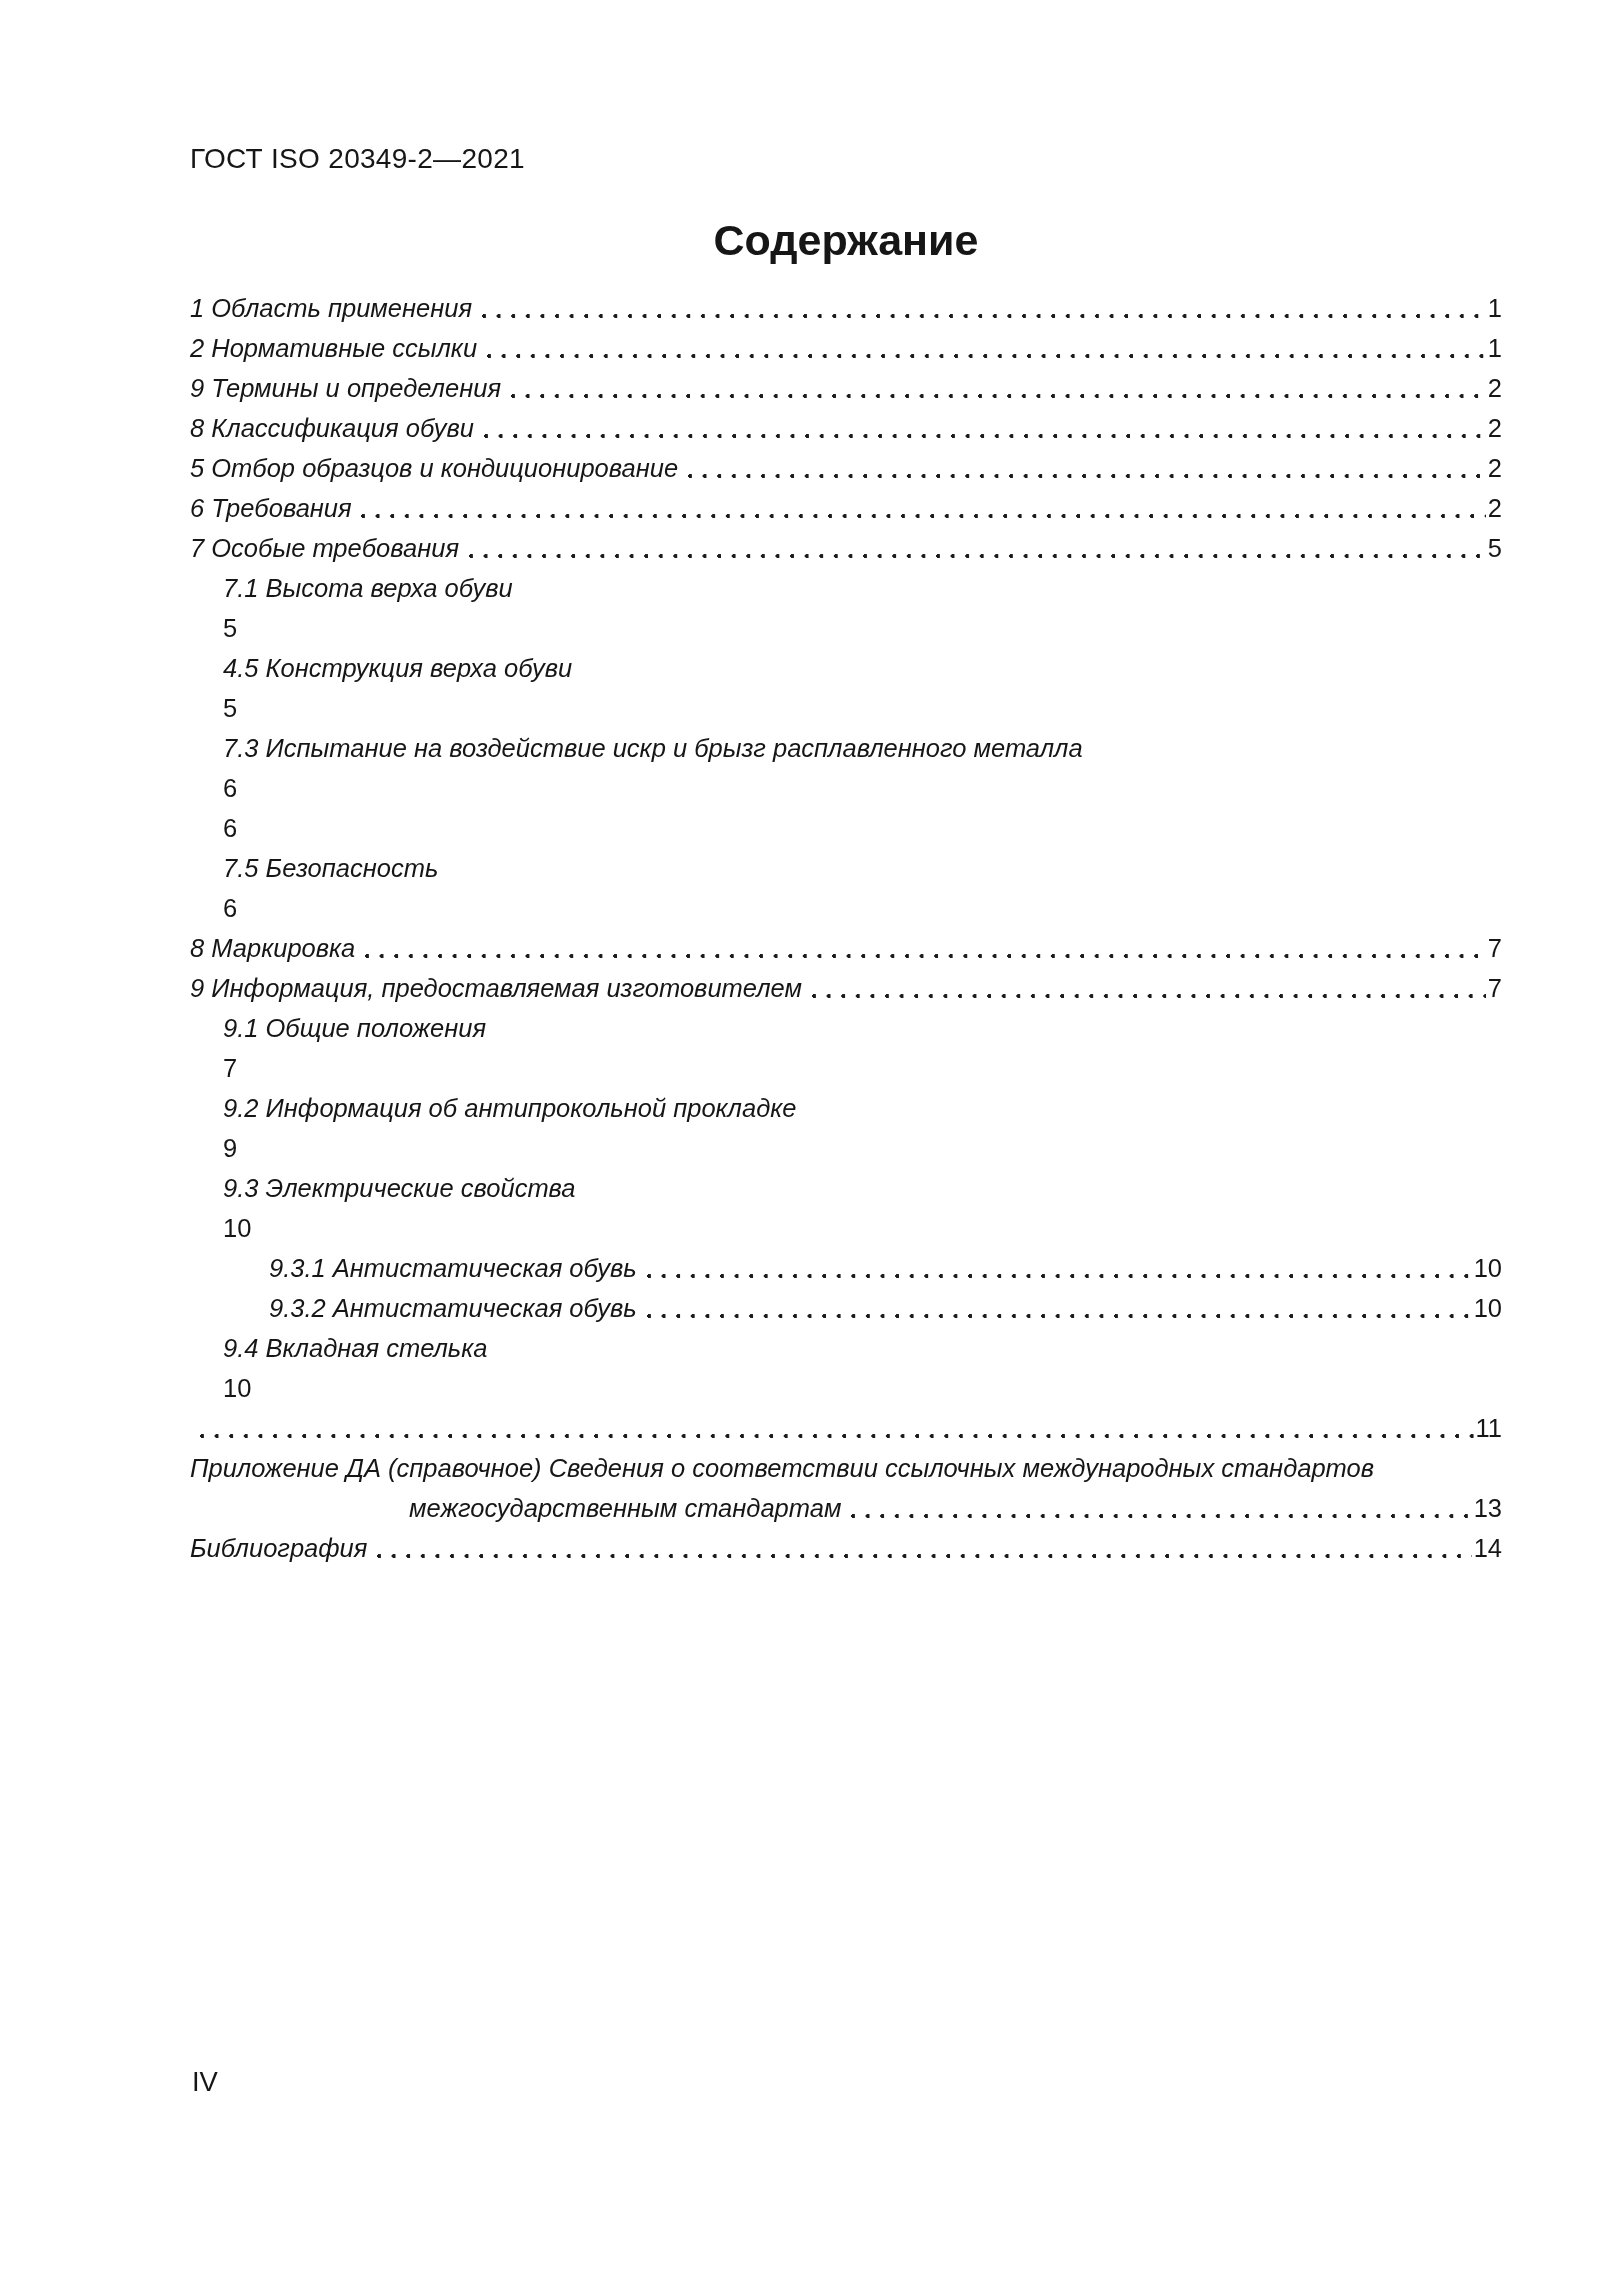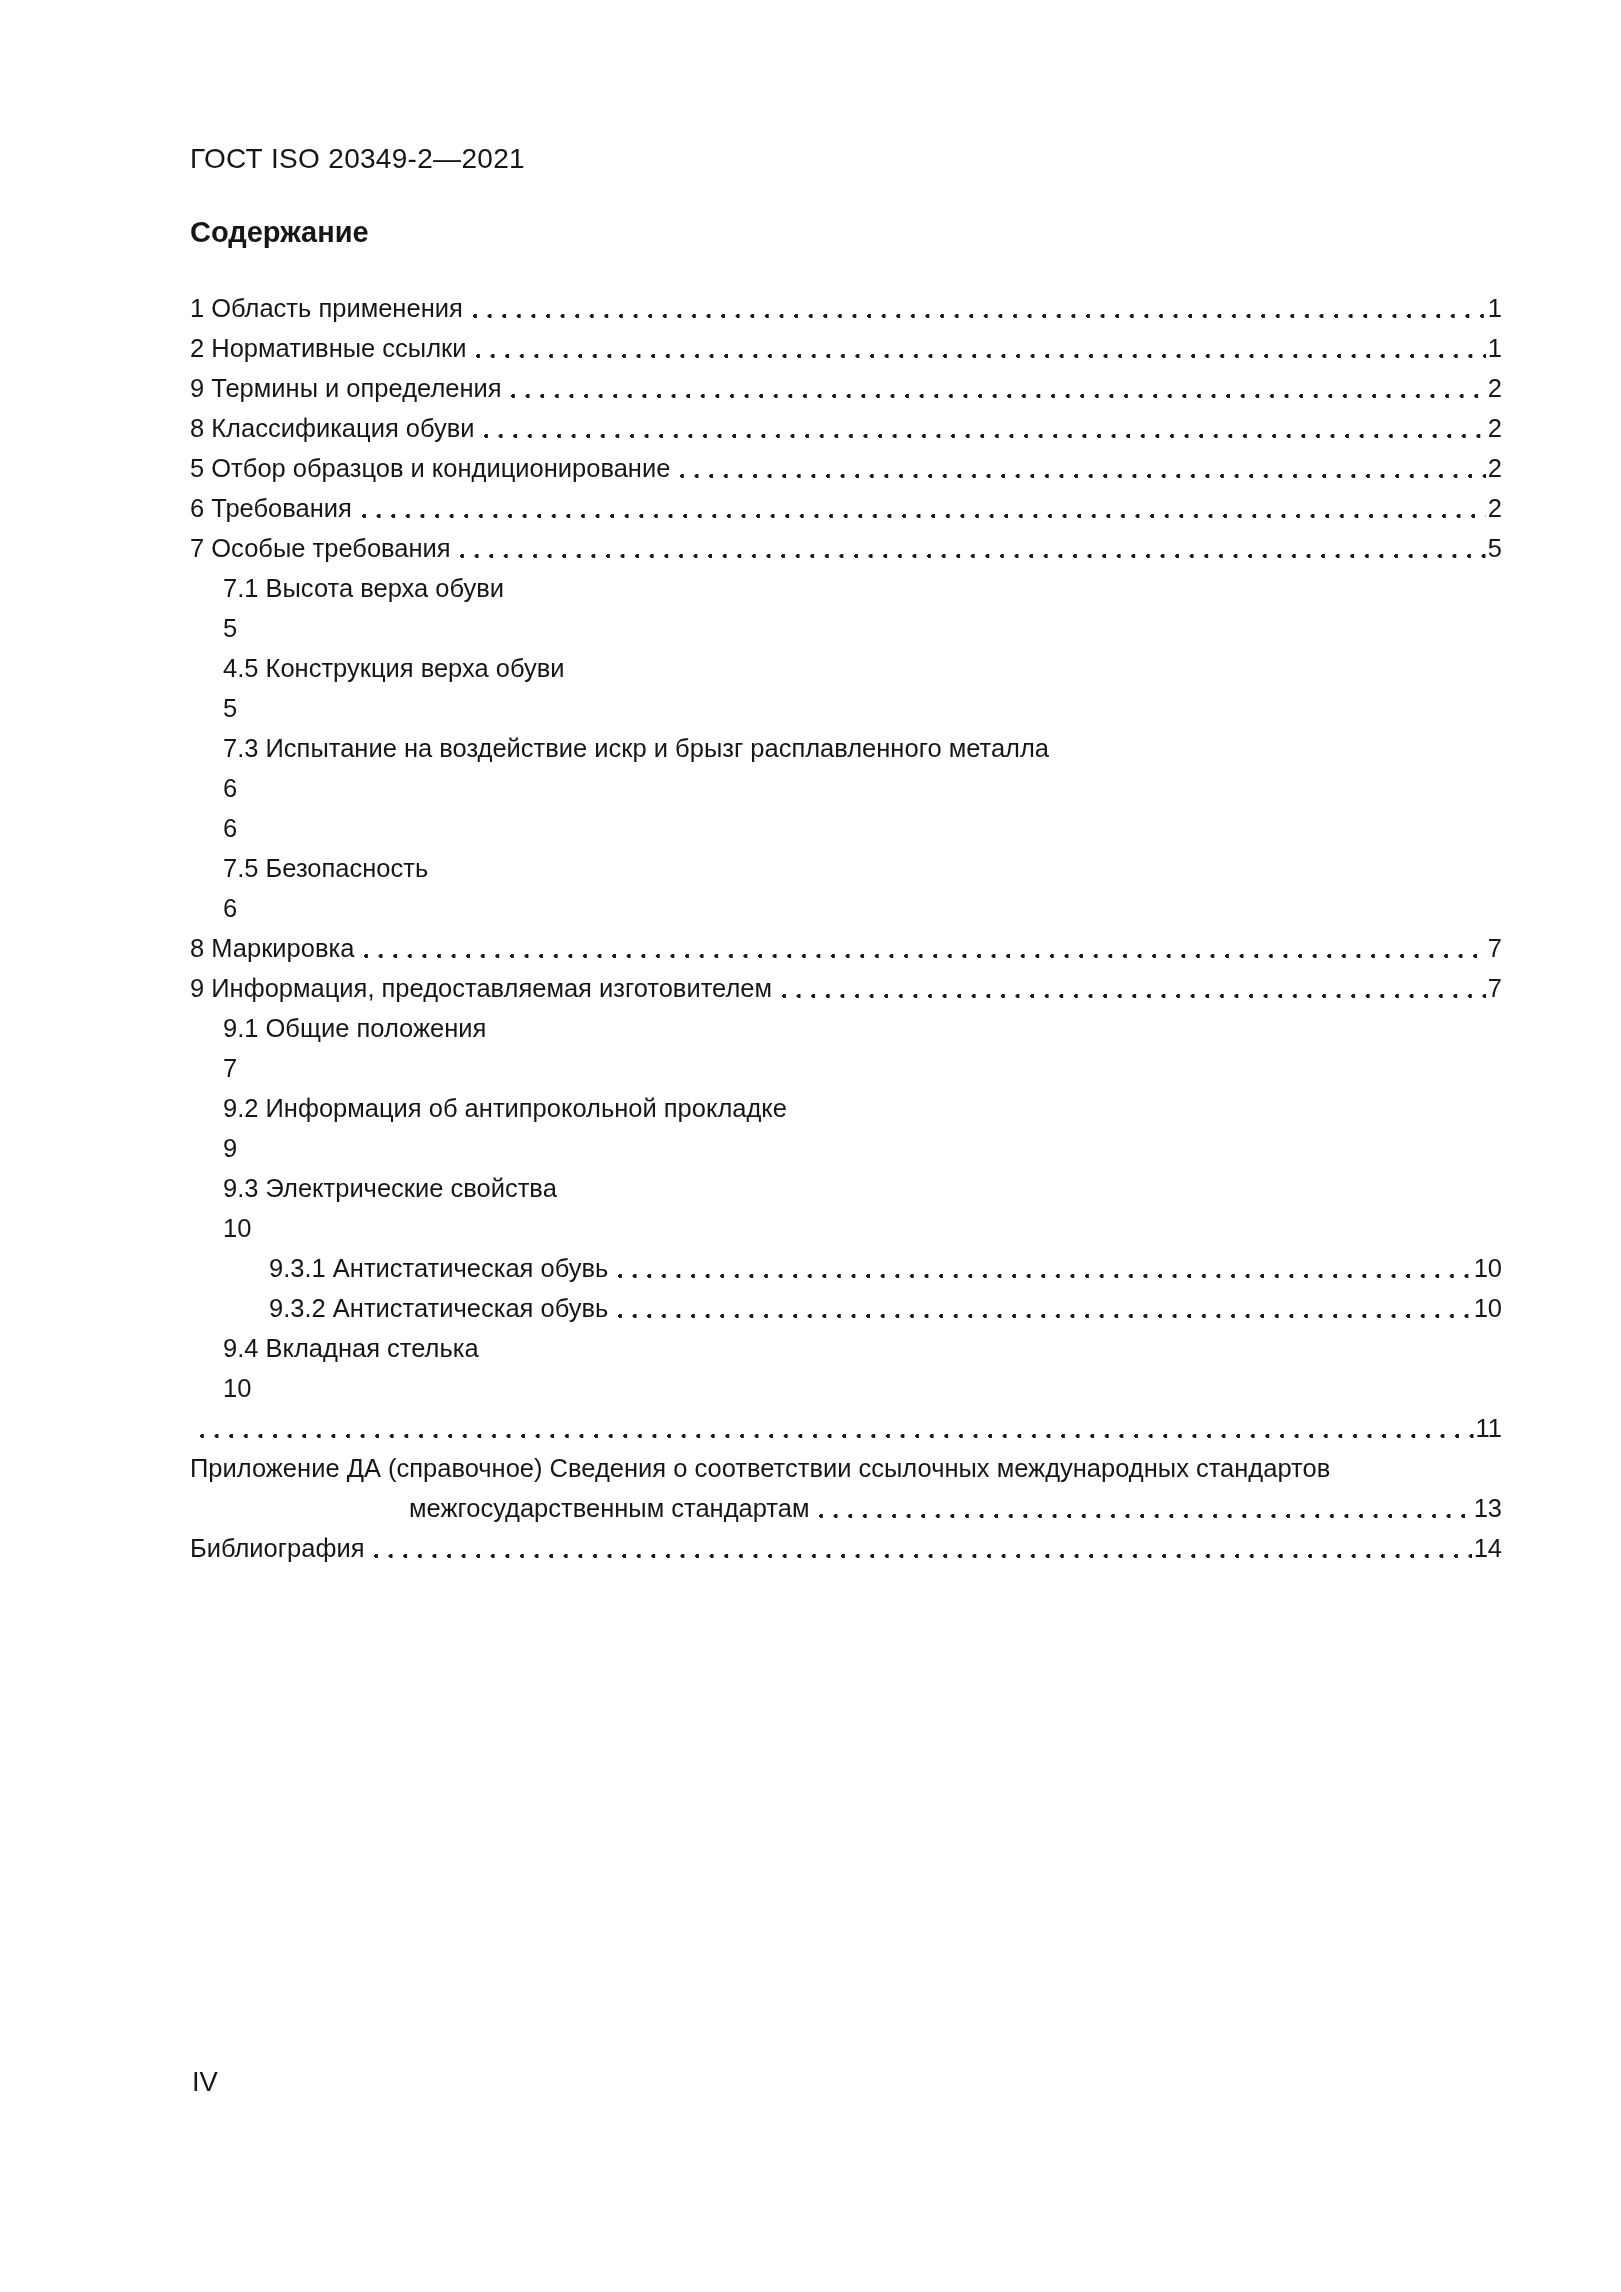--- a/index.html
+++ b/index.html
@@ -22,38 +22,40 @@
     font-size: 28px;
     font-weight: normal;
     letter-spacing: 0.3px;
     white-space: nowrap;
   }
   .doc-title {
     position: absolute;
     left: 190px;
     top: 216px;
     width: 1312px;
-    font-size: 29px;
+    text-align: center;
+    font-size: 43px;
     font-weight: bold;
   }
   .toc {
     position: absolute;
     left: 190px;
     top: 288px;
     width: 1312px;
   }
   .toc-row {
     display: flex;
     align-items: stretch;
     line-height: 40px;
     font-size: 25.5px;
     white-space: nowrap;
   }
   .toc-row .label {
     flex: 0 0 auto;
+    font-style: italic;
   }
   .toc-row .dots {
     flex: 1 1 auto;
     margin-left: 7.8px;
     margin-right: 2px;
     background-image: radial-gradient(circle at 2.2px 6.9px, #1b1b1b 1.9px, rgba(0,0,0,0) 2.2px);
     background-size: 14.6px 13.7px;
     background-repeat: repeat-x;
     background-position: left 2px bottom 4.9px;
   }

